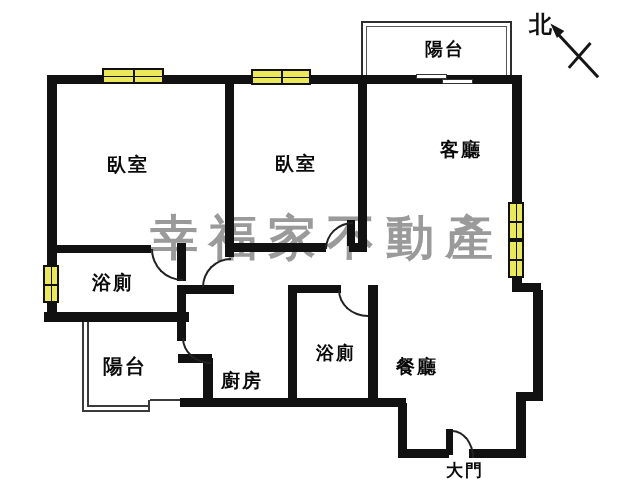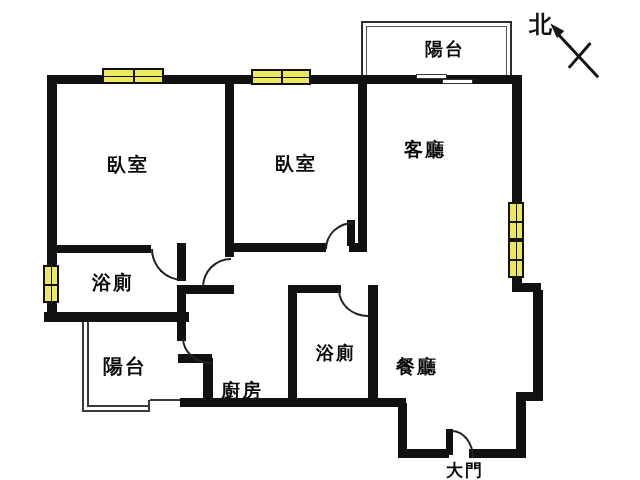--- a/index.html
+++ b/index.html
@@ -39,20 +39,21 @@
   #north-cross{left:563px;top:54px;width:33px;height:2.5px;transform:rotate(-49deg);}
   #north-head{position:absolute;left:548px;top:24px;width:0;height:0;z-index:2;
        border-right:15px solid #161616;border-top:5px solid transparent;border-bottom:5px solid transparent;
        transform:rotate(47deg);}
 </style>
 </head>
 <body>
 
 <div id="canvas">
 
+  <div id="watermark">幸福家不動產</div>
 
   <div class="rect" style="left:361px;top:21px;width:151px;height:58px;"></div>
   <div class="rect inner" style="left:366px;top:26px;width:141px;height:50px;"></div>
 
   <div class="t" style="left:82px;top:322px;width:2px;height:90px;"></div>
   <div class="t" style="left:87px;top:322px;width:2px;height:85px;"></div>
   <div class="t" style="left:82px;top:410px;width:68px;height:2px;"></div>
   <div class="t" style="left:87px;top:405px;width:63px;height:2px;"></div>
   <div class="t" style="left:148px;top:400px;width:2px;height:12px;"></div>
   <div class="t" style="left:150px;top:399px;width:30px;height:2px;"></div>
@@ -102,21 +103,21 @@
   <div class="arc tr" style="left:452px;top:430px;width:20px;height:26px;"></div>
 
   <div id="north-label">北</div>
   <div class="nline" id="north-shaft"></div>
   <div class="nline" id="north-cross"></div>
   <div id="north-head"></div>
 
   <div class="lbl" style="left:425px;top:37px;font-size:18px;">陽台</div>
   <div class="lbl" style="left:107px;top:152px;">臥室</div>
   <div class="lbl" style="left:275px;top:151px;">臥室</div>
-  <div class="lbl" style="left:404px;top:137px;font-family:Liberation Mono, monospace;">客廳</div>
+  <div class="lbl" style="left:440px;top:137px;font-family:Liberation Mono, monospace;">客廳</div>
   <div class="lbl" style="left:92px;top:270px;">浴廁</div>
   <div class="lbl" style="left:103px;top:353px;font-size:20px;">陽台</div>
-  <div class="lbl" style="left:221px;top:368px;margin-top:10px;">廚房</div>
+  <div class="lbl" style="left:221px;top:368px;">廚房</div>
   <div class="lbl small" style="left:316px;top:341px;font-size:18px;">浴廁</div>
   <div class="lbl" style="left:396px;top:354px;">餐廳</div>
   <div class="lbl small" style="left:446px;top:459px;">大門</div>
 
 </div>
 
 </body></html>

